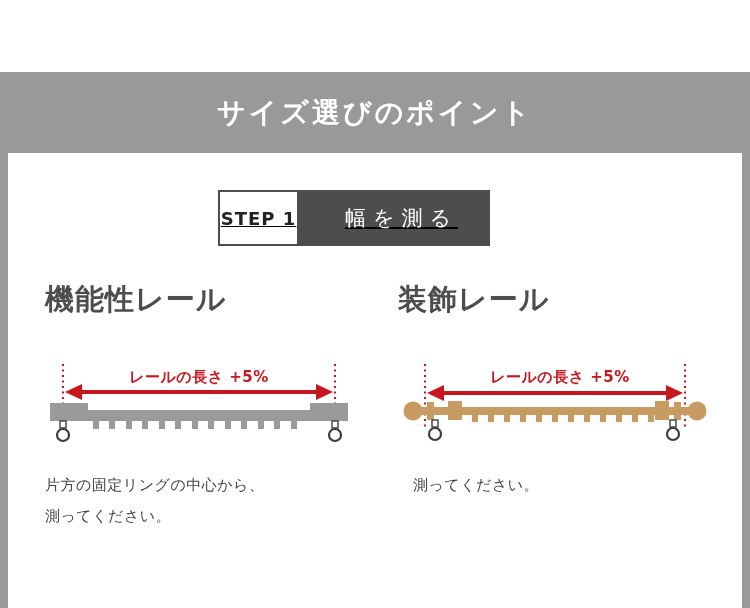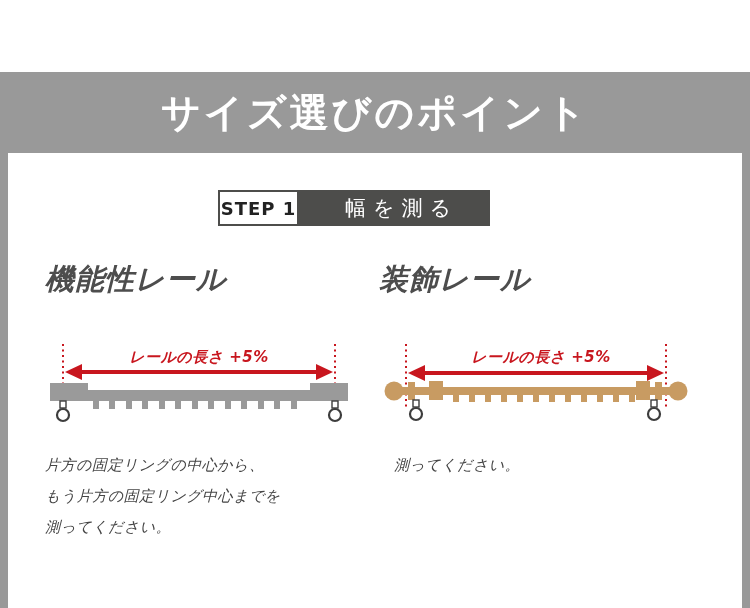--- a/index.html
+++ b/index.html
@@ -11,31 +11,31 @@
     --heading-text:#4d4d4d;
     --body-text:#454545;
     --ring-stroke:#3d3d3d;
   }
   *{margin:0;padding:0;box-sizing:border-box;}
   html,body{background:#ffffff;}
   body{font-family:"DejaVu Sans","Liberation Sans",sans-serif;}
   .stage{position:relative;width:750px;height:608px;overflow:hidden;background:#ffffff;}
   .gray-panel{position:absolute;left:0;top:72px;width:750px;height:536px;background:var(--banner-bg);}
   .banner-title{height:81px;display:flex;align-items:center;justify-content:center;
-    color:#ffffff;font-size:39px;font-weight:700;letter-spacing:3px;}
+    color:#ffffff;font-size:28px;font-weight:700;letter-spacing:3px;}
   .content-box{position:absolute;left:8px;top:81px;width:734px;height:455px;background:#ffffff;}
-  .step-badge{display:flex;width:272px;height:36px;margin:37px 0 0 210px;
-    border:2px solid var(--step-dark);background:var(--step-dark);}
+  .step-badge{display:flex;width:272px;height:56px;margin:37px 0 0 210px;
+    border:2px solid var(--step-dark);background:var(--step-dark);text-decoration:underline;}
   .step-label{width:77px;background:#ffffff;color:#222222;display:flex;align-items:center;
     justify-content:center;font-size:18px;font-weight:700;letter-spacing:1px;}
   .step-title{flex:1;color:#ffffff;display:flex;align-items:center;justify-content:center;
     font-size:21px;letter-spacing:7px;padding-left:18px;}
-  .columns{display:flex;padding-left:37px;font-style:italic;}
+  .columns{display:flex;padding-left:37px;}
   .col{width:312px;}
-  .col + .col{margin-left:22px;}
+  .col + .col{margin-left:41px;}
   .col h2{margin-top:34px;font-size:29px;font-weight:700;color:var(--heading-text);letter-spacing:1px;}
   .diagram{display:block;margin-top:36px;width:310px;height:100px;}
   .desc{margin-top:14px;font-size:15px;line-height:31px;color:var(--body-text);letter-spacing:0.5px;}
   .desc-indent{padding-left:15px;}
   .measure-label{fill:var(--accent-red);font-size:15px;font-weight:600;letter-spacing:0.5px;}
   .arrow-line{stroke:var(--accent-red);stroke-width:4;}
   .arrow-head{fill:var(--accent-red);}
   .dotted-guide{stroke:var(--accent-red);stroke-width:2;stroke-dasharray:2 3.5;fill:none;}
   .rail-gray{fill:var(--rail-gray);}
   .rail-tan{fill:var(--rail-tan);}
@@ -101,21 +101,20 @@
               <circle class="ring" cx="18" cy="79" r="6"></circle>
             </g>
             <g>
               <rect class="stub" x="287" y="65" width="6" height="7"></rect>
               <circle class="ring" cx="290" cy="79" r="6"></circle>
             </g>
           </svg>
 
           <div class="desc">
             <div>片方の固定リングの中心から、</div>
-            <div>もう片方の固定リング中心までを</div>
             <div>測ってください。</div>
           </div>
         </section>
 
         <section class="col">
           <h2>装飾レール</h2>
 
           <svg class="diagram" viewBox="0 0 310 100">
 
             <text class="measure-label" x="162" y="26" text-anchor="middle">レールの長さ +5%</text>

